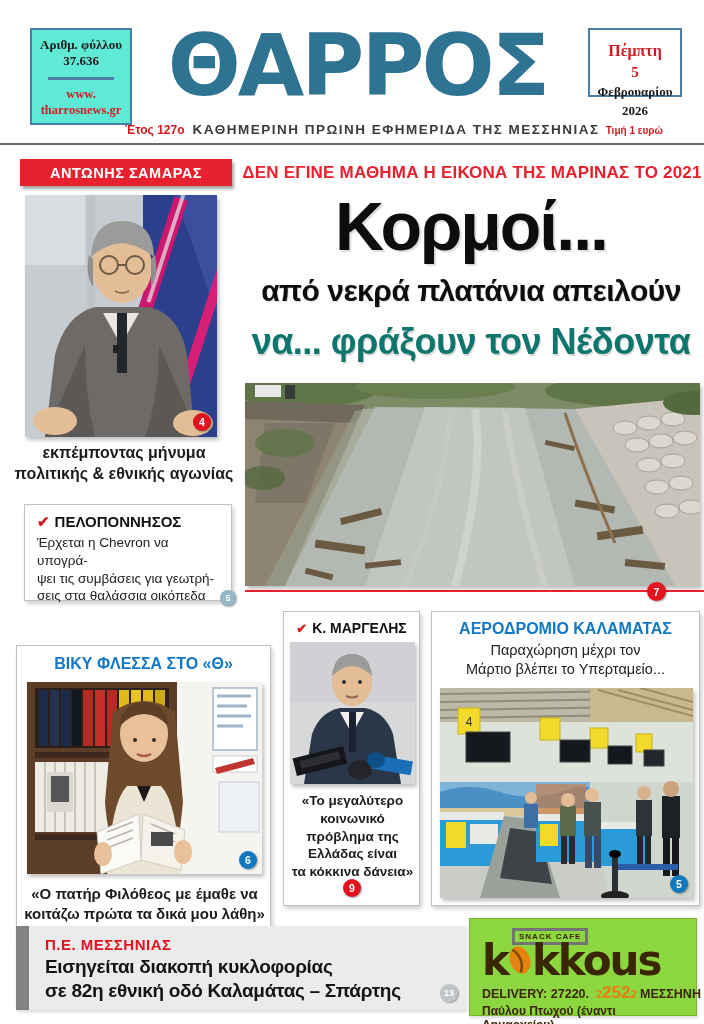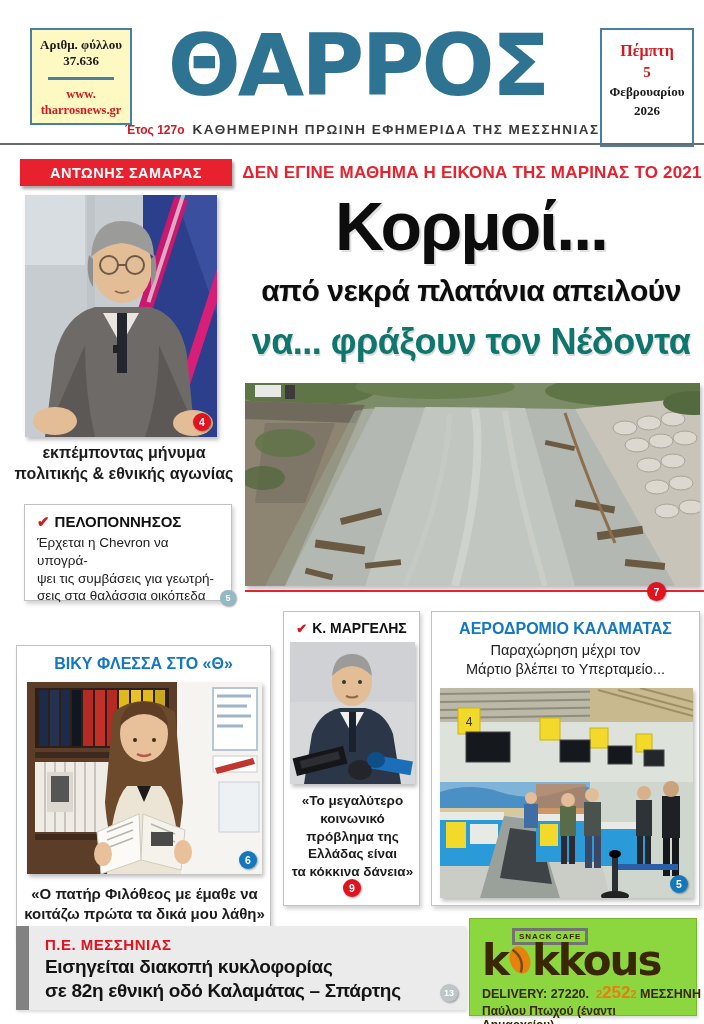--- a/index.html
+++ b/index.html
@@ -1,21 +1,21 @@
 <!DOCTYPE html>
 <html><head>
 <meta charset="utf-8">
 <style>
   * { margin:0; padding:0; box-sizing:border-box; }
   html,body { width:704px; height:1024px; }
   body { background:#fff; font-family:"Liberation Sans", sans-serif; position:relative; overflow:hidden; }
   .abs { position:absolute; }
 
   
-  .info-box { border:2px solid #4a7fa5; text-align:center; font-family:"Liberation Serif", serif; padding-top:7px; background:#fef9c3; }
+  .info-box { border:2px solid #4a7fa5; text-align:center; font-family:"Liberation Serif", serif; padding-top:7px; background:#5eead4; }
   .info-box .b1 { font-size:13px; font-weight:bold; color:#1a1a1a; line-height:1.25; }
   .info-box .rule { height:3px; background:#4a7fa5; width:66px; margin:7px auto 6px; }
   .info-box .red { color:#d41920; font-weight:bold; font-size:12.5px; line-height:1.3; }
   .logo { font-family:"DejaVu Sans", sans-serif; font-weight:900; color:#2e7391; font-size:86px; line-height:1; letter-spacing:-3px; text-align:center; }
   .tagline-row { text-align:center; white-space:nowrap; }
   .tag-era { color:#d41920; font-weight:bold; font-size:12px; margin-right:8px; }
   .tag-main { color:#3a3a3a; font-weight:bold; font-size:13.5px; letter-spacing:1.5px; }
   .tag-price { color:#d41920; font-weight:bold; font-size:10px; margin-left:6px; }
   .date-box { border:2px solid #4a7fa5; text-align:center; font-family:"Liberation Serif", serif; padding-top:10px; background:#fff; }
   .date-box .dn { color:#d41920; font-weight:bold; font-size:16px; line-height:1.35; }
@@ -74,21 +74,21 @@
   <div class="red">www.</div>
   <div class="red">tharrosnews.gr</div>
 </div>
 
 <div class="abs logo" style="left:140px; top:22px; width:435px;">ΘΑΡΡΟΣ</div>
 
 <div class="abs tagline-row" style="left:125px; top:120px; width:465px;">
   <span class="tag-era">Έτος 127ο</span><span class="tag-main">ΚΑΘΗΜΕΡΙΝΗ ΠΡΩΙΝΗ ΕΦΗΜΕΡΙΔΑ ΤΗΣ ΜΕΣΣΗΝΙΑΣ</span><span class="tag-price">Τιμή 1 ευρώ</span>
 </div>
 
-<div class="abs date-box" style="left:600px; top:28px; width:94px; height:119px;">
+<div class="abs date-box" style="left:588px; top:28px; width:94px; height:69px;">
   <div class="dn">Πέμπτη</div>
   <div class="dd">5</div>
   <div class="dm">Φεβρουαρίου</div>
   <div class="dm">2026</div>
 </div>
 
 <div class="abs hdr-rule" style="left:0; top:143px; width:704px; height:2px;"></div>
 
 <div class="abs red-label" style="left:20px; top:159px; width:212px; height:27px;">ΑΝΤΩΝΗΣ ΣΑΜΑΡΑΣ</div>
 

